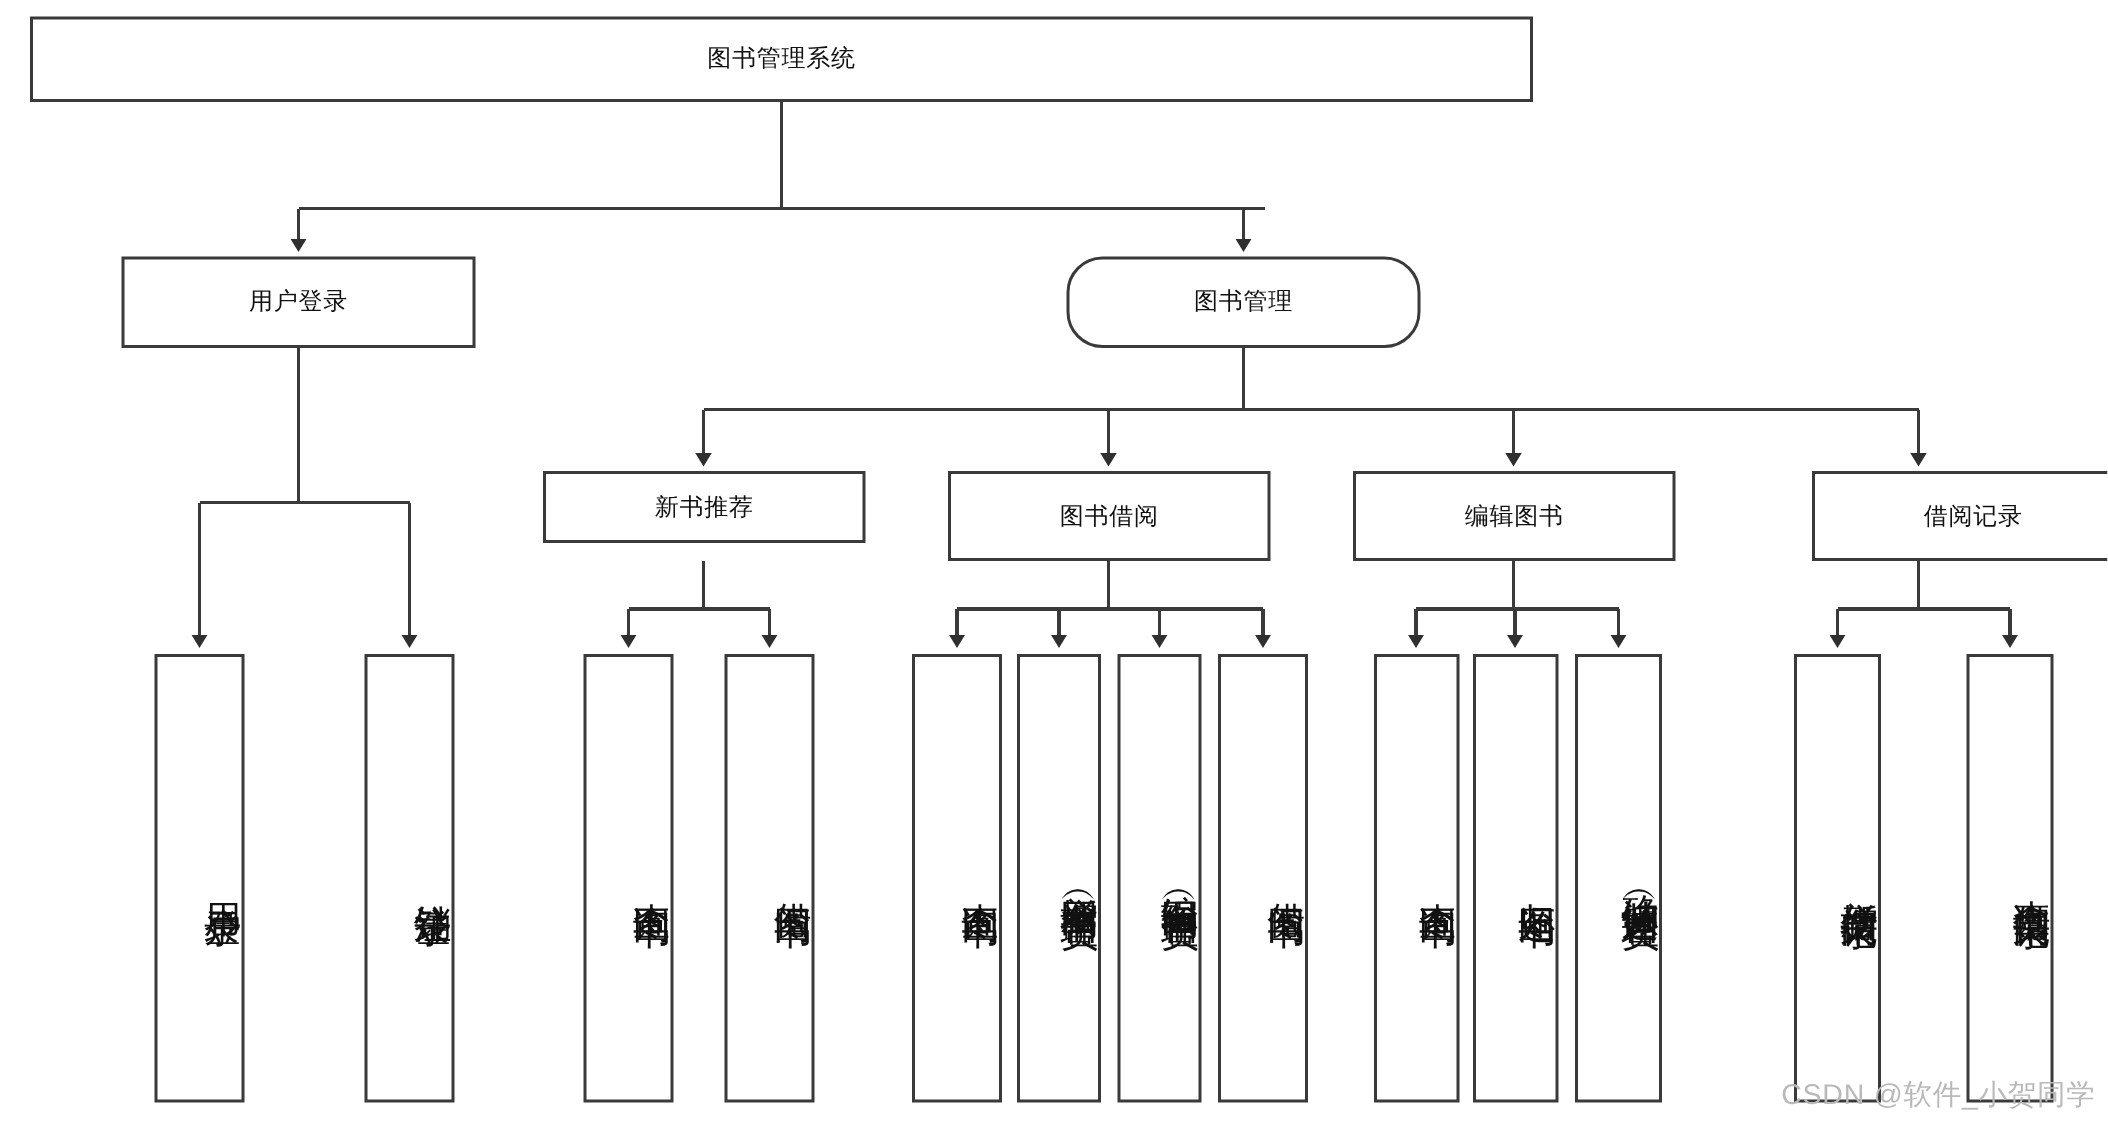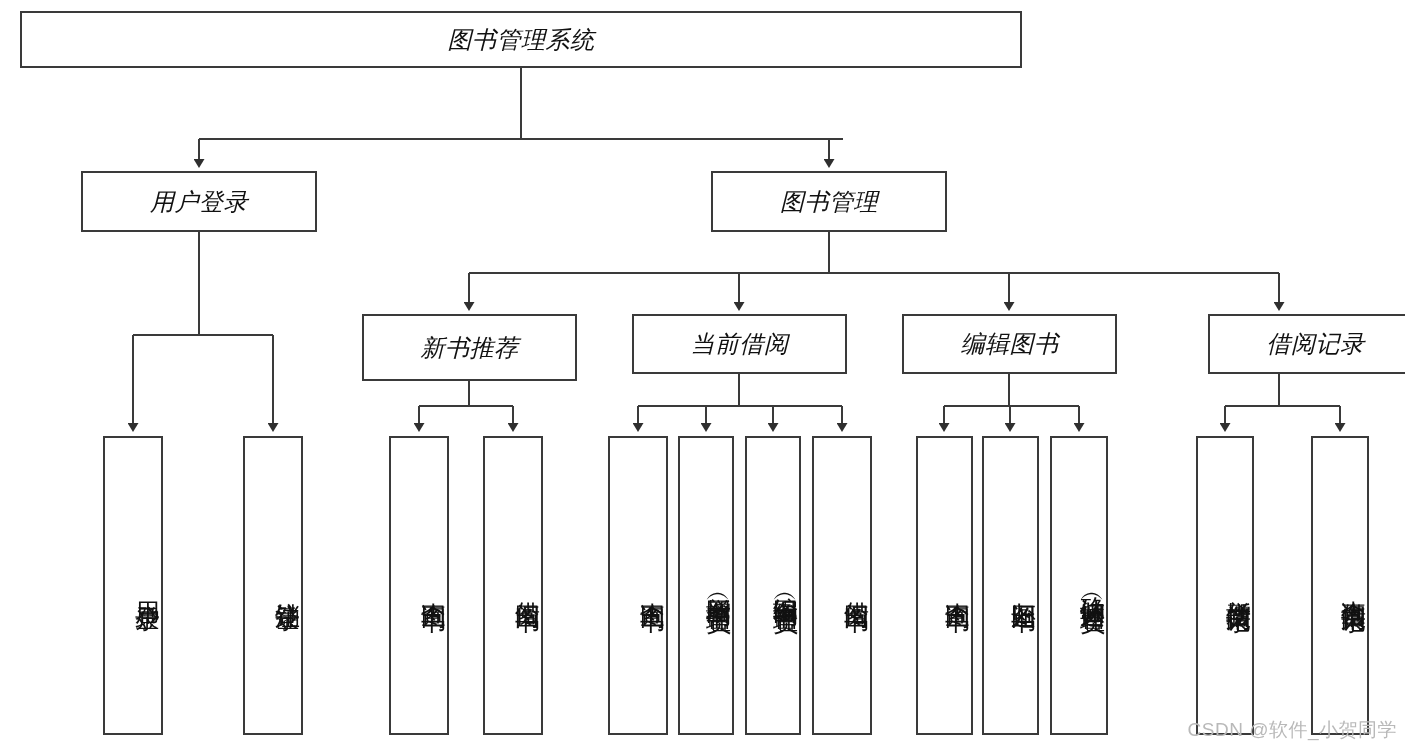--- a/index.html
+++ b/index.html
@@ -26,23 +26,22 @@
     box-sizing: border-box;
     background: #ffffff;
     border: 2px solid #3a3a3a;
     display: flex;
     align-items: center;
     justify-content: center;
     color: #111111;
     z-index: 2;
   }
   .node.horiz {
-    font-size: 24px;
+    font-size: 16px;
     letter-spacing: 0.5px;
-    font-style: italic;
   }
   .node.vert {
     writing-mode: vertical-rl;
     text-orientation: upright;
     font-size: 25px;
     line-height: 1.05;
     padding: 6px 0;
     align-items: flex-start;
     justify-content: center;
   }
@@ -121,29 +120,29 @@
     </g>
   </svg>
 
   <div class="node horiz" style="left:20px; top:11px; width:1002px; height:57px;">
     <span>图书管理系统</span>
   </div>
 
   <div class="node horiz" style="left:81px; top:171px; width:236px; height:61px;">
     <span>用户登录</span>
   </div>
-  <div class="node horiz" style="left:711px; top:171px; width:236px; height:61px;">
+  <div class="node horiz" style="left:711px; top:171px; width:236px; height:61px;border-radius:24px;">
     <span>图书管理</span>
   </div>
 
-  <div class="node horiz" style="left:362px; top:314px; width:215px; height:67px;align-items:center;">
+  <div class="node horiz" style="left:362px; top:314px; width:215px; height:48px;align-items:center;">
     <span>新书推荐</span>
   </div>
   <div class="node horiz" style="left:632px; top:314px; width:215px; height:60px;">
-    <span>当前借阅</span>
+    <span>图书借阅</span>
   </div>
   <div class="node horiz" style="left:902px; top:314px; width:215px; height:60px;">
     <span>编辑图书</span>
   </div>
   <div class="node horiz" style="left:1208px; top:314px; width:215px; height:60px;">
     <span>借阅记录</span>
   </div>
 
   <div class="node vert" style="left:103px; top:436px; width:60px; height:299px;">
     <span class="vtext">用户登录</span>

